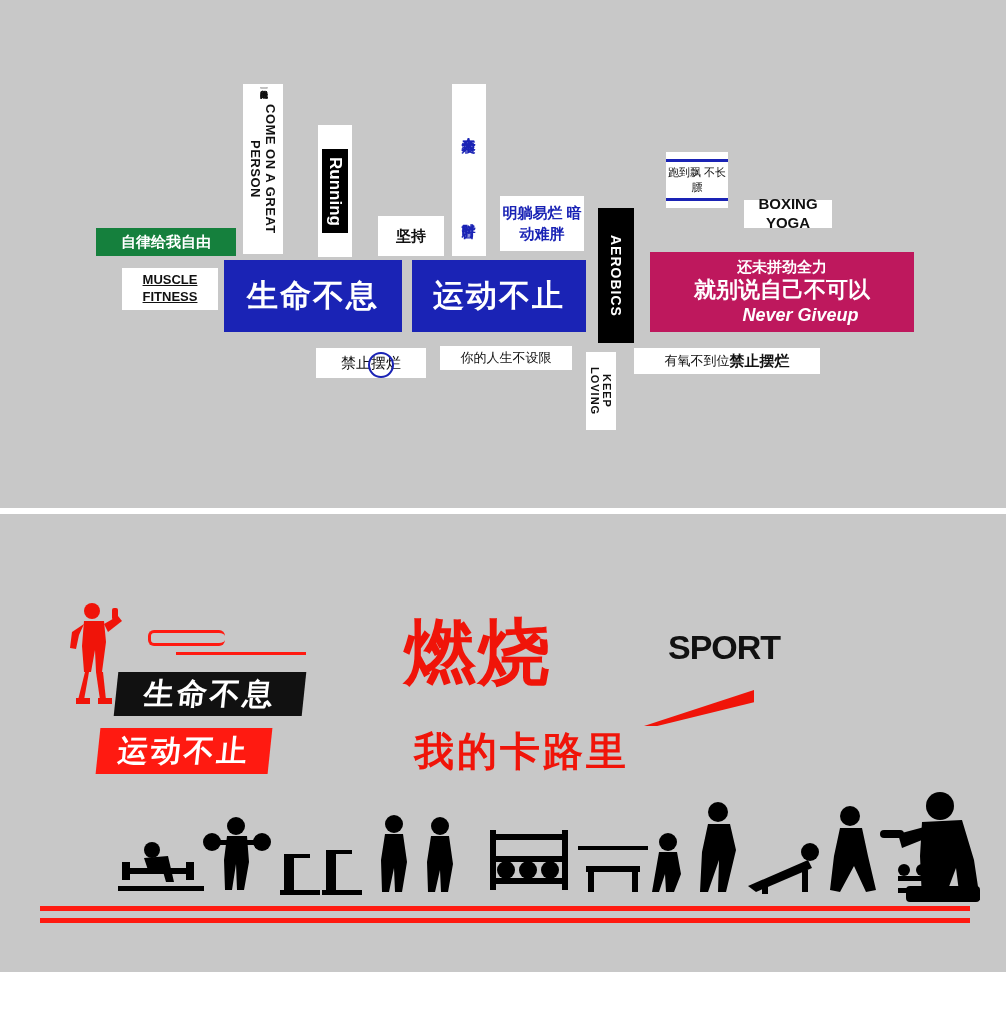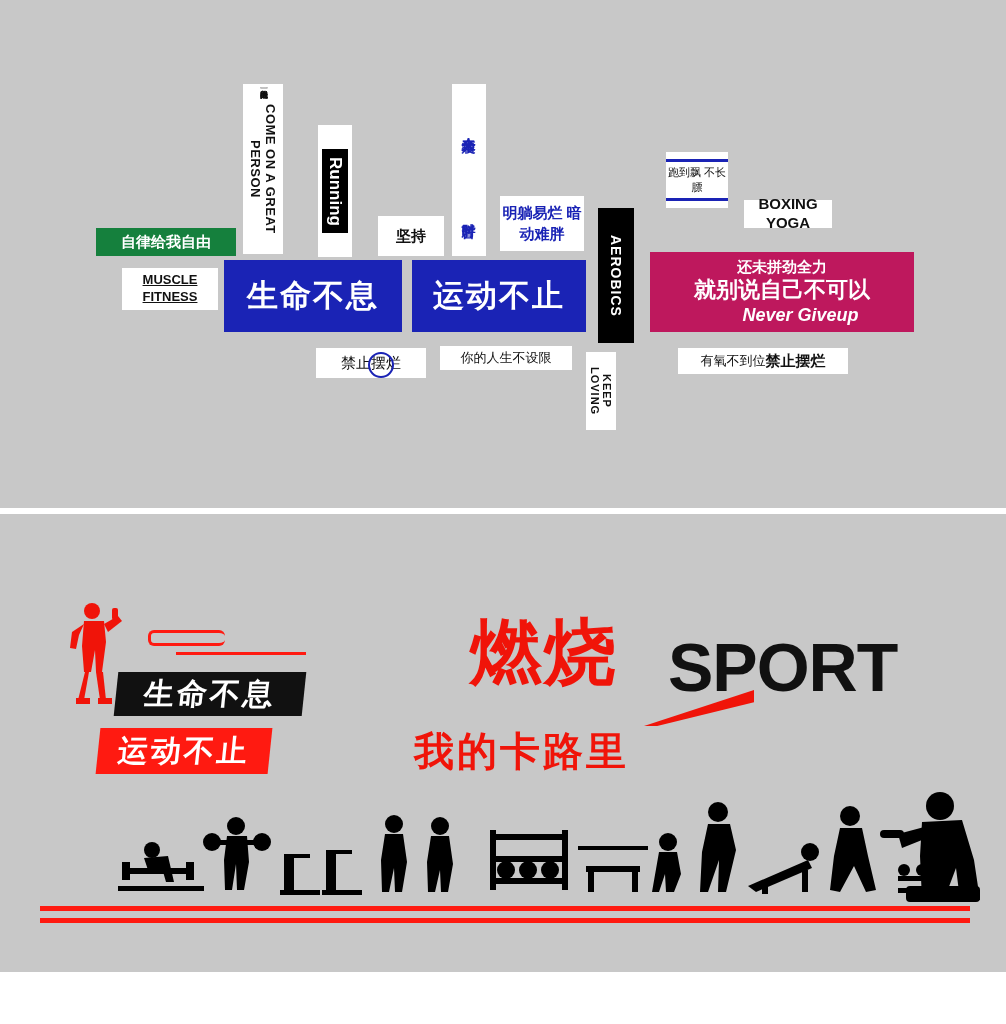--- a/index.html
+++ b/index.html
@@ -41,31 +41,31 @@
   #t-life{left:224px;top:260px;width:178px;height:72px;background:#1a23b5;color:#fff;font-weight:bold;font-size:31px;letter-spacing:2px;}
   #t-sport{left:412px;top:260px;width:174px;height:72px;background:#1a23b5;color:#fff;font-weight:bold;font-size:31px;letter-spacing:2px;}
   #t-never{left:650px;top:252px;width:264px;height:80px;background:#be185d;color:#fff;}
   #t-never .n1{font-weight:bold;font-size:15px;}
   #t-never .n2{font-weight:bold;font-size:22px;}
   #t-never .n3{font-weight:bold;font-size:18px;font-style:italic;margin-left:37px;}
   #t-jinzhi{left:316px;top:348px;width:110px;height:30px;font-weight:normal;font-size:15px;}
   #t-jinzhi .circ{position:absolute;left:52px;top:4px;width:22px;height:22px;border:2px solid #1a23b5;border-radius:50%;}
   #t-renshen{left:440px;top:346px;width:132px;height:24px;font-size:13px;align-items:center;}
   #t-keep{left:586px;top:352px;width:30px;height:78px;font-weight:bold;font-size:11px;letter-spacing:1px;}
-  #t-youyang{left:634px;top:348px;width:170px;height:26px;font-size:13px;margin-left:44px;}
+  #t-youyang{left:634px;top:348px;width:186px;height:26px;font-size:13px;}
   #t-youyang b{font-weight:bold;font-size:15px;}
 
   
   #runner{position:absolute;left:62px;top:602px;width:66px;height:110px;}
   #redline-a{position:absolute;left:148px;top:630px;width:74px;height:10px;border:3px solid #ff1a11;border-radius:6px;border-right:none;}
   #redline-b{position:absolute;left:176px;top:652px;width:130px;height:3px;background:#ff1a11;}
   #b-life{position:absolute;left:116px;top:672px;width:188px;height:44px;background:#111;color:#fff;display:flex;align-items:center;justify-content:center;font-weight:bold;font-size:30px;letter-spacing:3px;transform:skewX(-6deg);}
   #b-sport{position:absolute;left:98px;top:728px;width:172px;height:46px;background:#ff1a11;color:#fff;display:flex;align-items:center;justify-content:center;font-weight:bold;font-size:30px;letter-spacing:3px;transform:skewX(-6deg);}
-  #b-burn{position:absolute;left:404px;top:612px;width:280px;height:80px;color:#f01409;font-weight:bold;font-size:72px;letter-spacing:2px;line-height:80px;white-space:nowrap;text-align:center;}
-  #b-sportword{position:absolute;left:668px;top:628px;color:#111;font-weight:bold;font-size:68px;letter-spacing:-1px;}
+  #b-burn{position:absolute;left:404px;top:612px;width:280px;height:80px;color:#f01409;font-weight:bold;font-size:72px;letter-spacing:2px;line-height:80px;white-space:nowrap;}
+  #b-sportword{position:absolute;left:668px;top:628px;color:#111;font-weight:bold;font-size:34px;letter-spacing:-1px;}
   #b-cal{position:absolute;left:414px;top:724px;color:#f01409;font-weight:bold;font-size:40px;letter-spacing:3px;white-space:nowrap;}
   #b-redwedge{position:absolute;left:644px;top:690px;width:110px;height:36px;background:#f01409;clip-path:polygon(0% 100%,100% 0%,100% 34%,12% 100%);}
   #silhouette{position:absolute;left:108px;top:790px;width:880px;height:122px;}
   #baseline1{position:absolute;left:40px;top:906px;width:930px;height:5px;background:#ff1a11;}
   #baseline2{position:absolute;left:40px;top:918px;width:930px;height:5px;background:#ff1a11;}
 </style>
 </head>
 <body>
 
 <div class="panel" id="panel-top">

